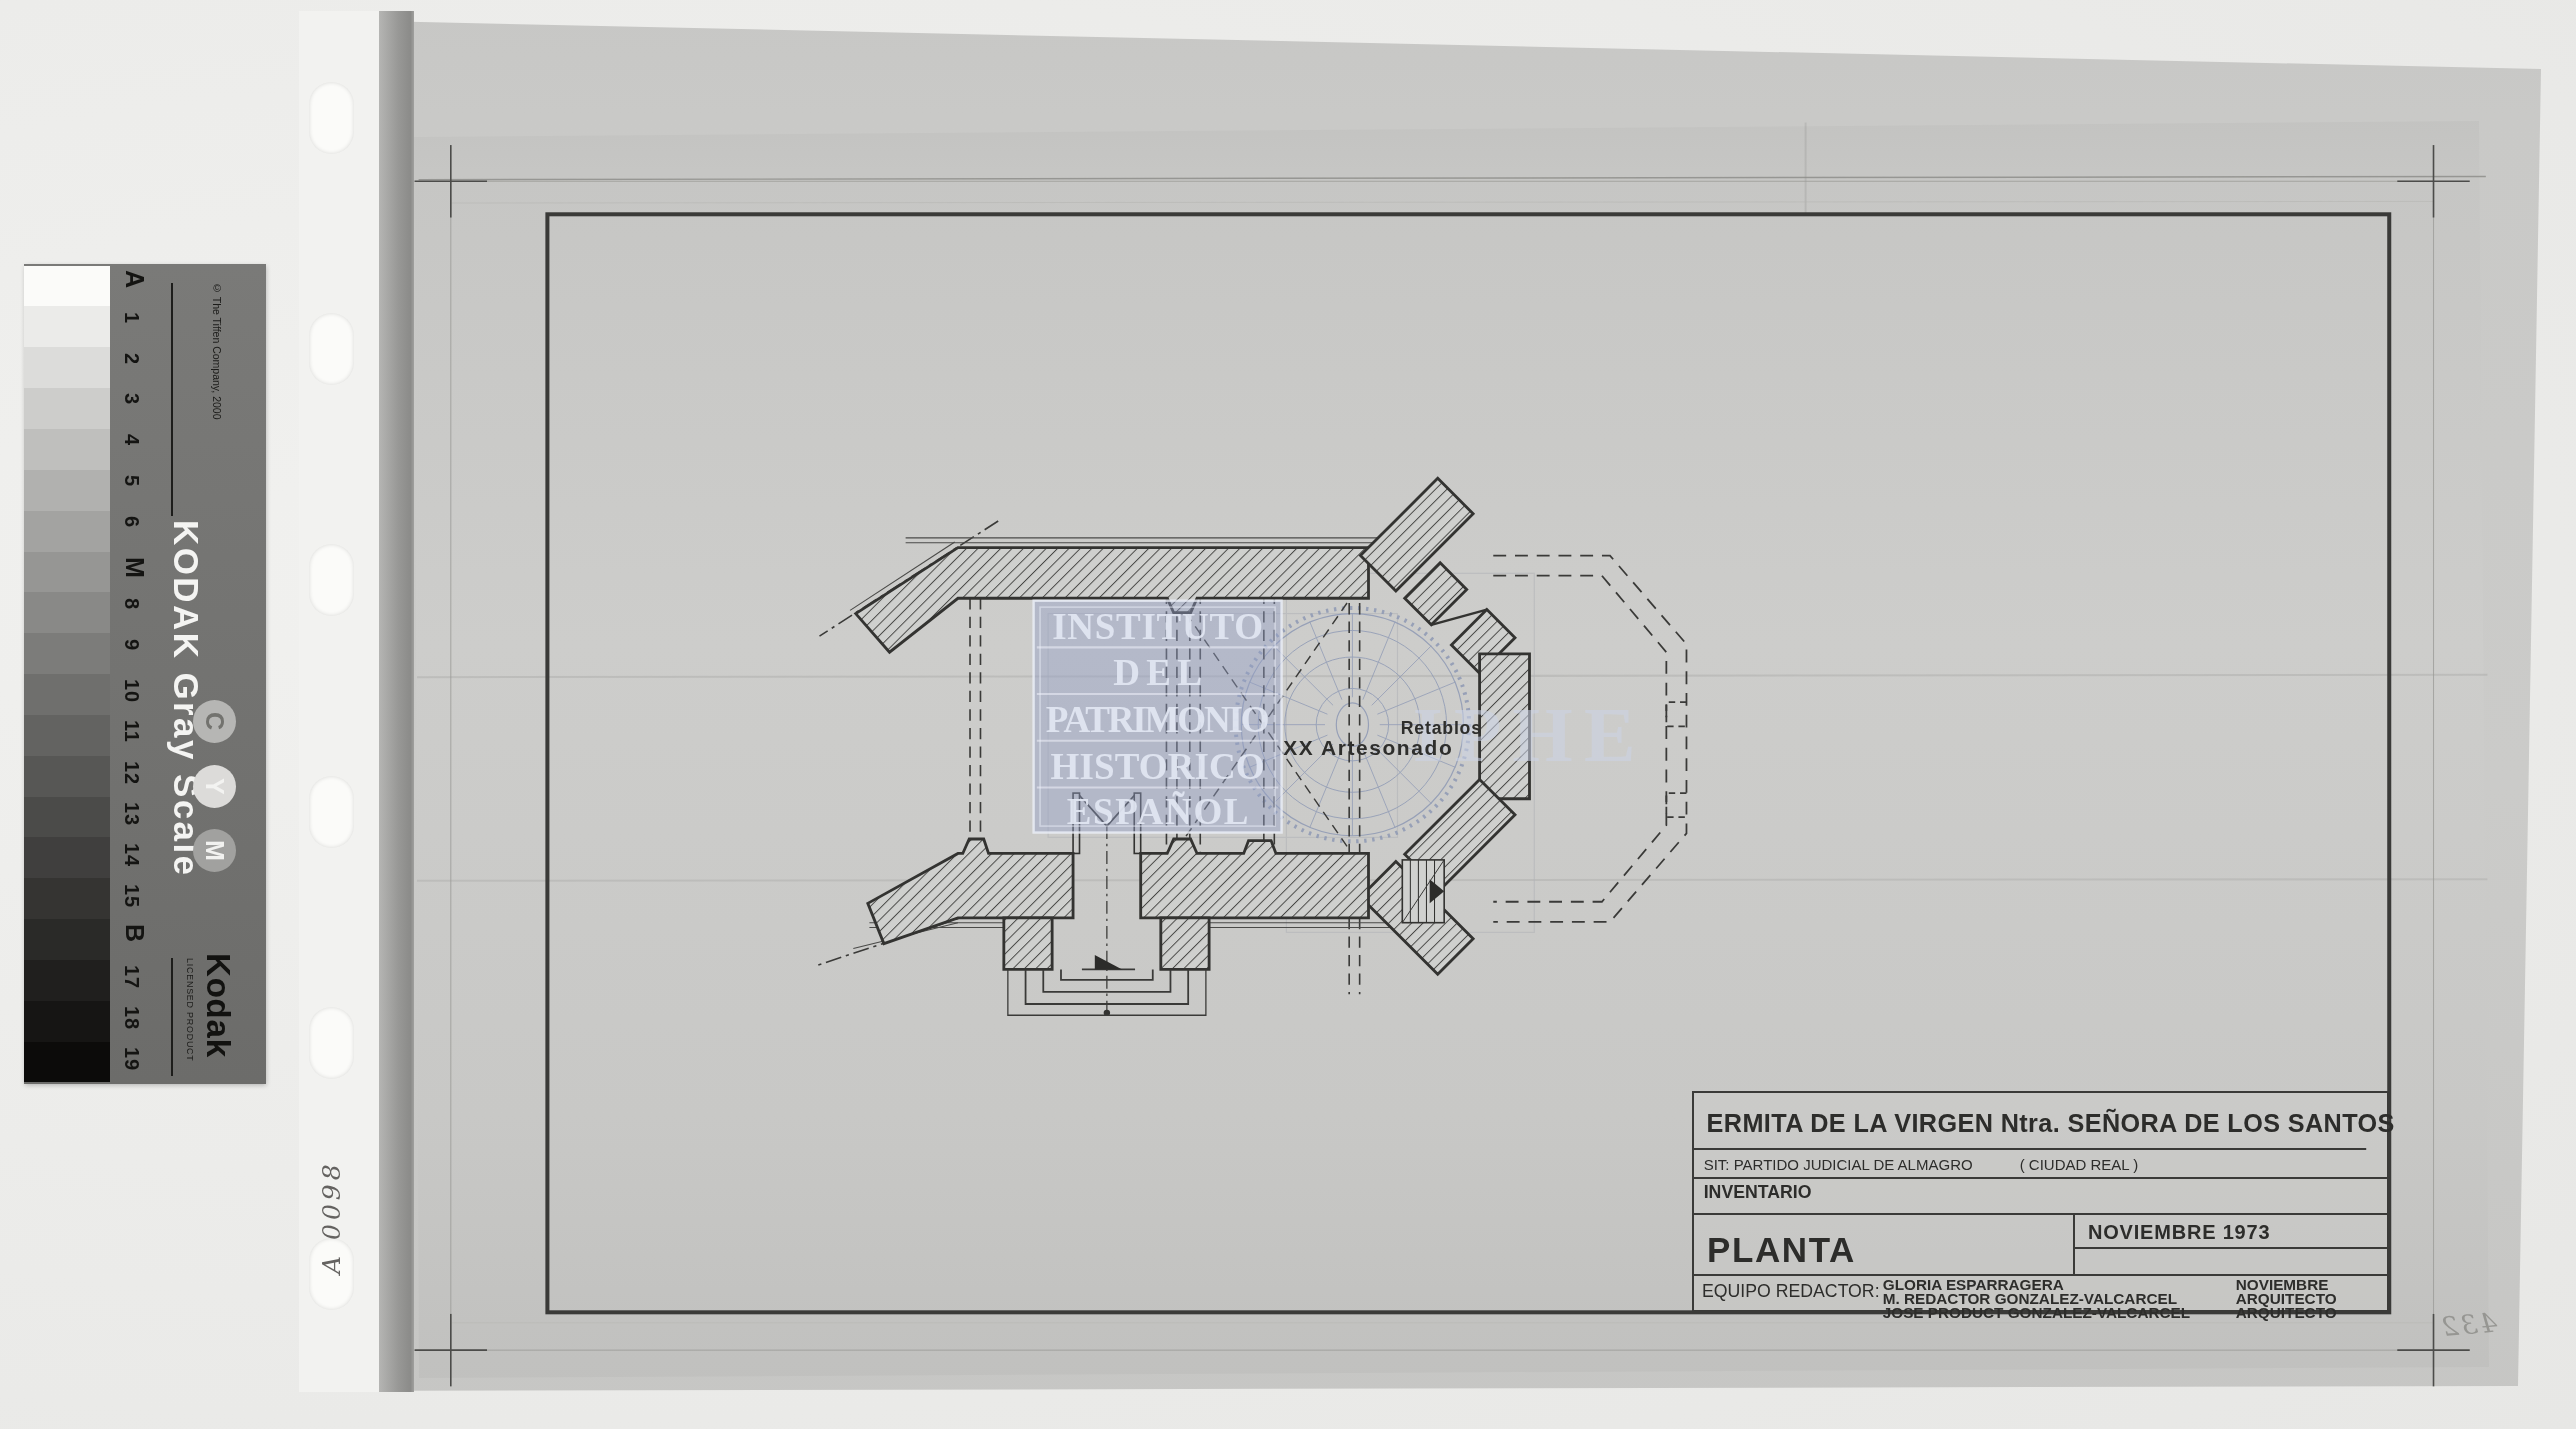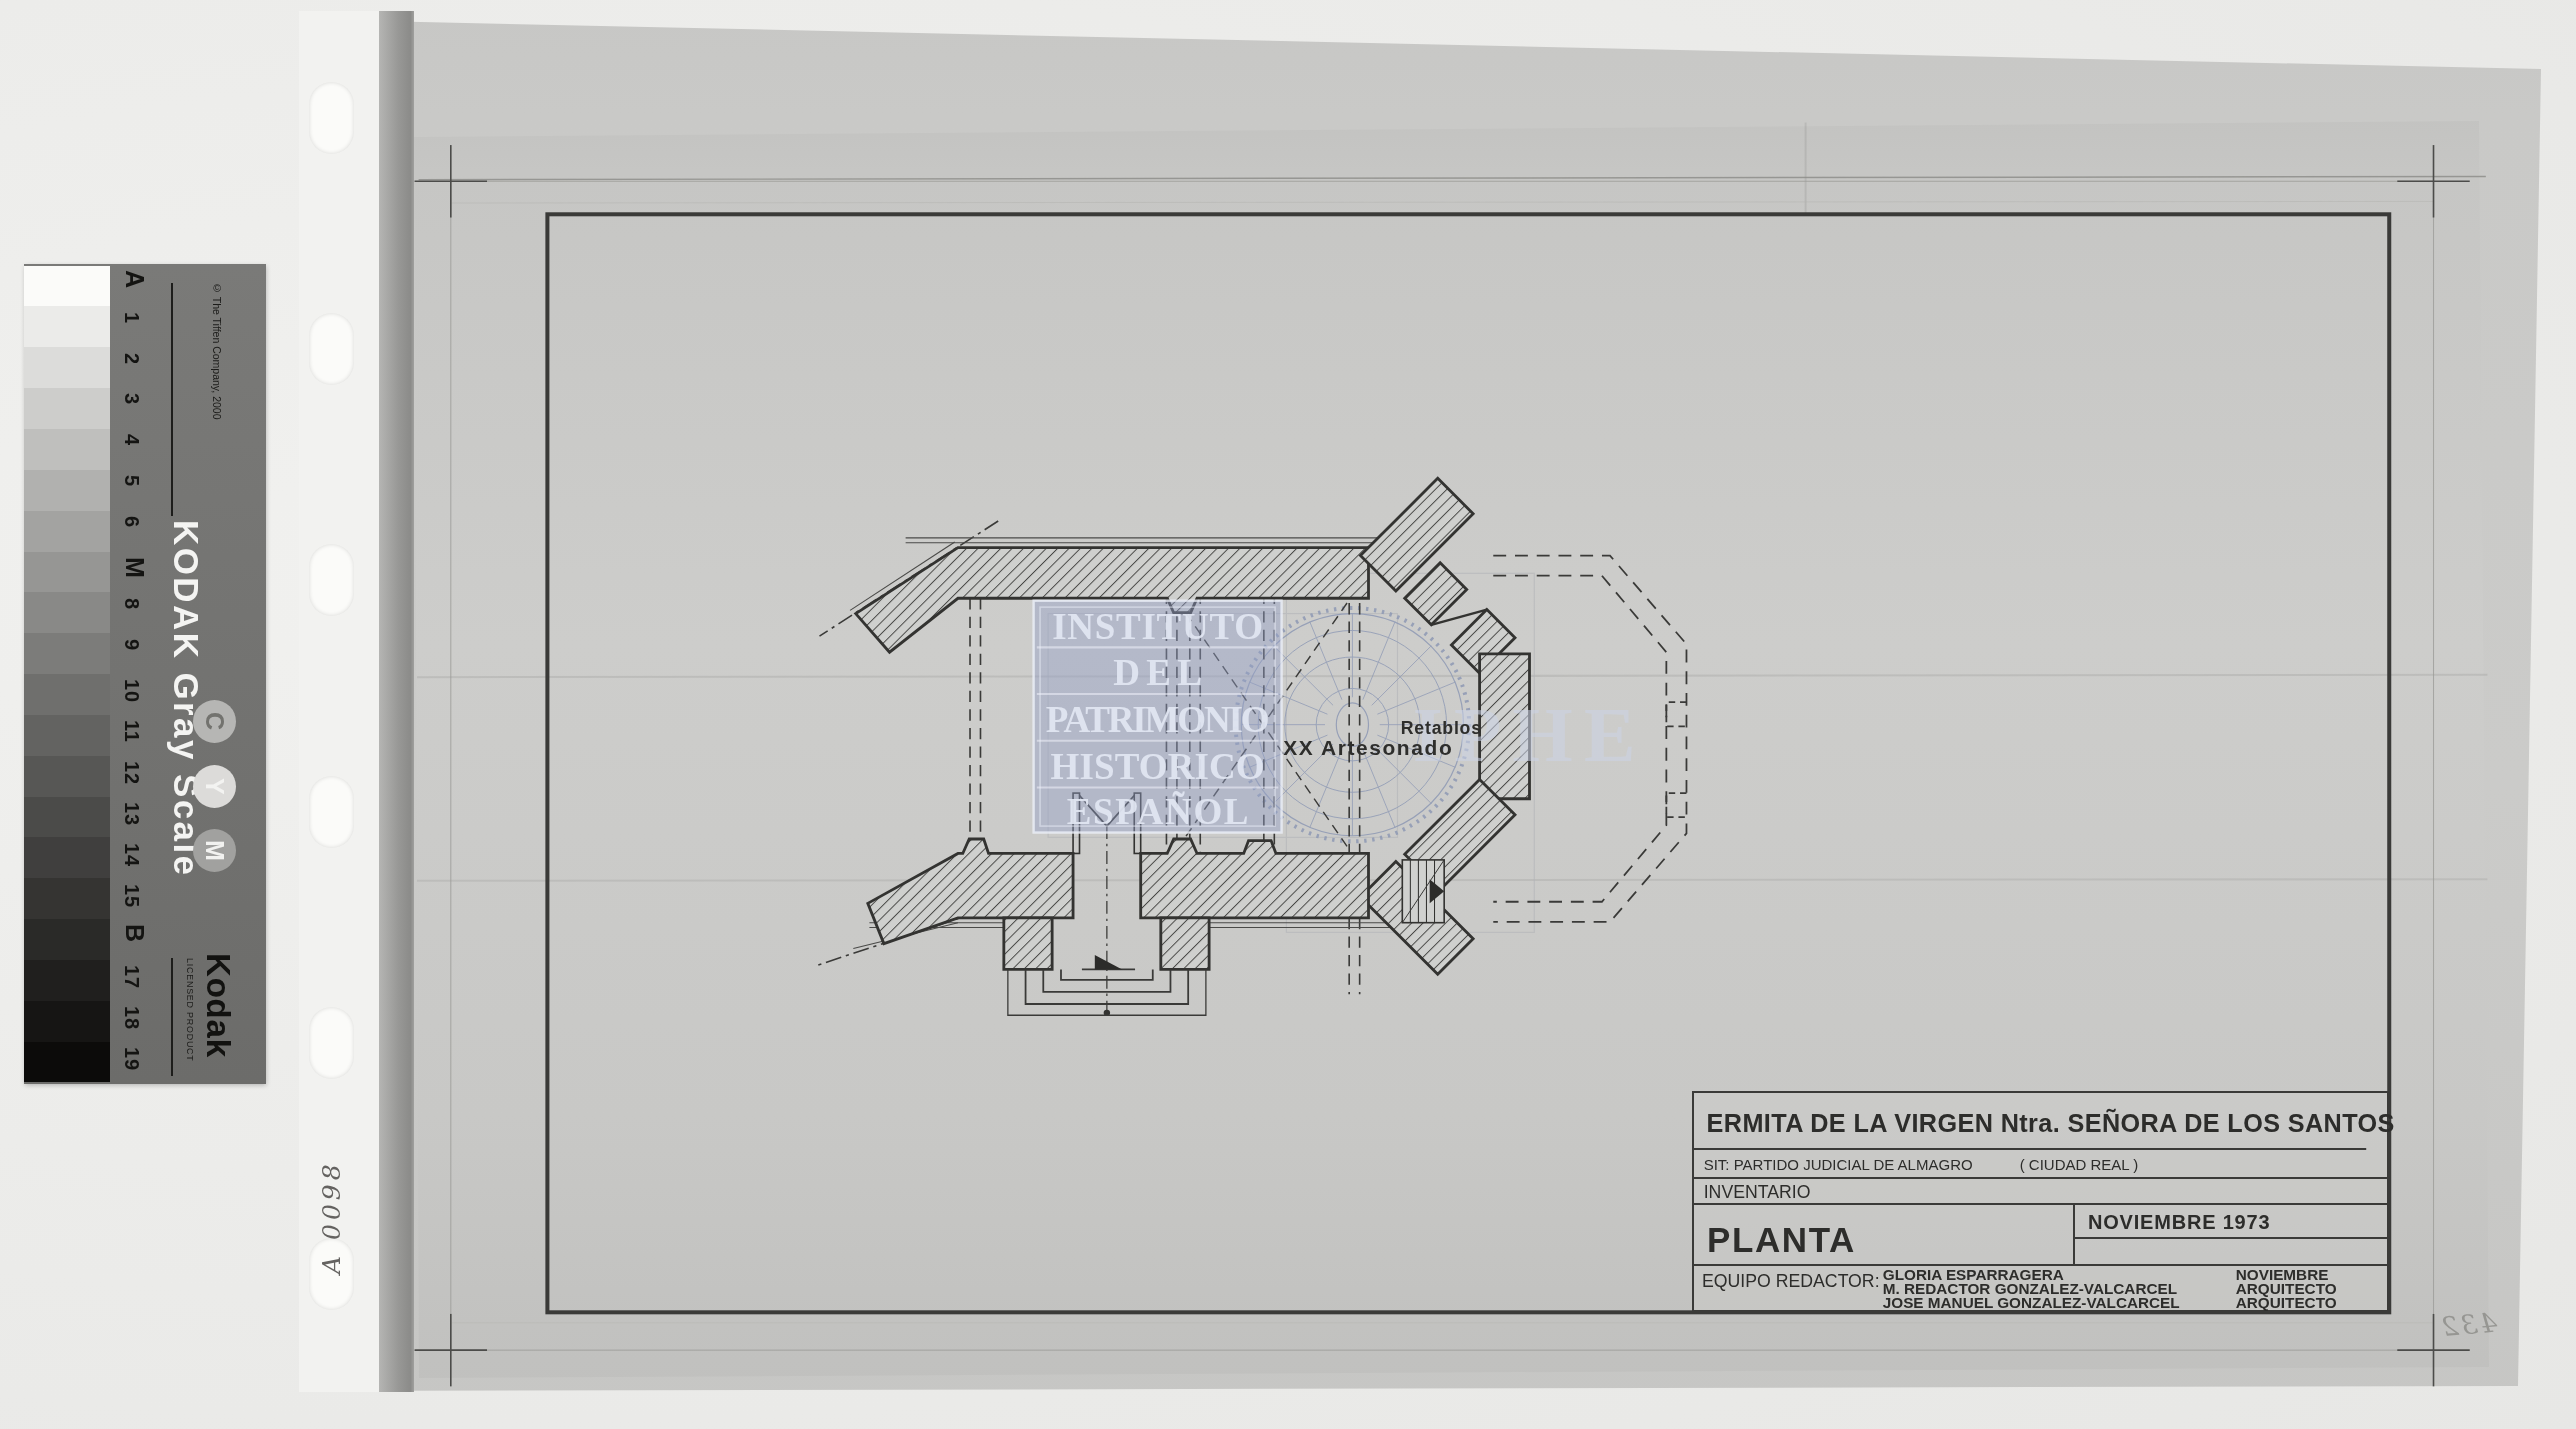--- a/index.html
+++ b/index.html
@@ -45,21 +45,21 @@
   .draw{position:absolute;left:0;top:0;width:2576px;height:1430px;}
   
   .tb{position:absolute;left:1692px;top:1091px;width:697px;height:221px;box-sizing:border-box;
       border:2.4px solid #3a3a38;background:rgba(207,207,204,.35);color:#2d2d2b;}
   .tb *{box-sizing:border-box;}
   .tb-row{border-bottom:2.4px solid #3a3a38;}
   .tb-title{height:57px;font-size:26px;font-weight:bold;white-space:nowrap;padding:14.5px 0 0 13px;
             letter-spacing:0.4px;transform:scaleX(.97);transform-origin:left;}
   .tb-site{height:29px;font-size:15px;font-weight:normal;padding:5.6px 0 0 9.7px;white-space:nowrap;}
   .tb-site .paren{margin-left:47px;}
-  .tb-inv{height:26px;font-size:17.7px;font-weight:normal;padding:3.2px 0 0 9.7px;}
+  .tb-inv{height:36px;font-size:17.7px;font-weight:bold;padding:3.2px 0 0 9.7px;}
   .tb-main{height:61px;display:flex;}
   .tb-name{width:381px;border-right:2.4px solid #3a3a38;font-size:35px;font-weight:bold;
            padding:14.5px 0 0 13px;letter-spacing:1.6px;}
   .tb-datecell{flex:1;}
   .tb-date{height:34px;border-bottom:2.4px solid #3a3a38;font-size:20px;font-weight:bold;
            padding:6.4px 0 0 13px;letter-spacing:0.8px;}
   .tb-team-row{display:flex;border-bottom:none;height:43px;}
   .tb-team-label{font-size:17.7px;font-weight:normal;padding:4.8px 3.2px 0 8px;white-space:nowrap;}
   .tb-team{padding-top:2.4px;}
   .t-row{display:flex;font-size:15.3px;font-weight:bold;line-height:13.7px;white-space:nowrap;}
@@ -339,21 +339,21 @@
       <div class="tb-team">
         <div class="t-row">
           <span class="t-name">GLORIA ESPARRAGERA</span>
           <span>NOVIEMBRE</span>
         </div>
         <div class="t-row">
           <span class="t-name">M. REDACTOR GONZALEZ-VALCARCEL</span>
           <span>ARQUITECTO</span>
         </div>
         <div class="t-row">
-          <span class="t-name">JOSE MANUEL GONZALEZ-VALCARCEL</span>
+          <span class="t-name">JOSE PRODUCT GONZALEZ-VALCARCEL</span>
           <span>ARQUITECTO</span>
         </div>
       </div>
     </div>
   </div>
 
   <div class="hand-left">A 0098</div>
   <div class="hand-corner">432</div>
 
 </div>

